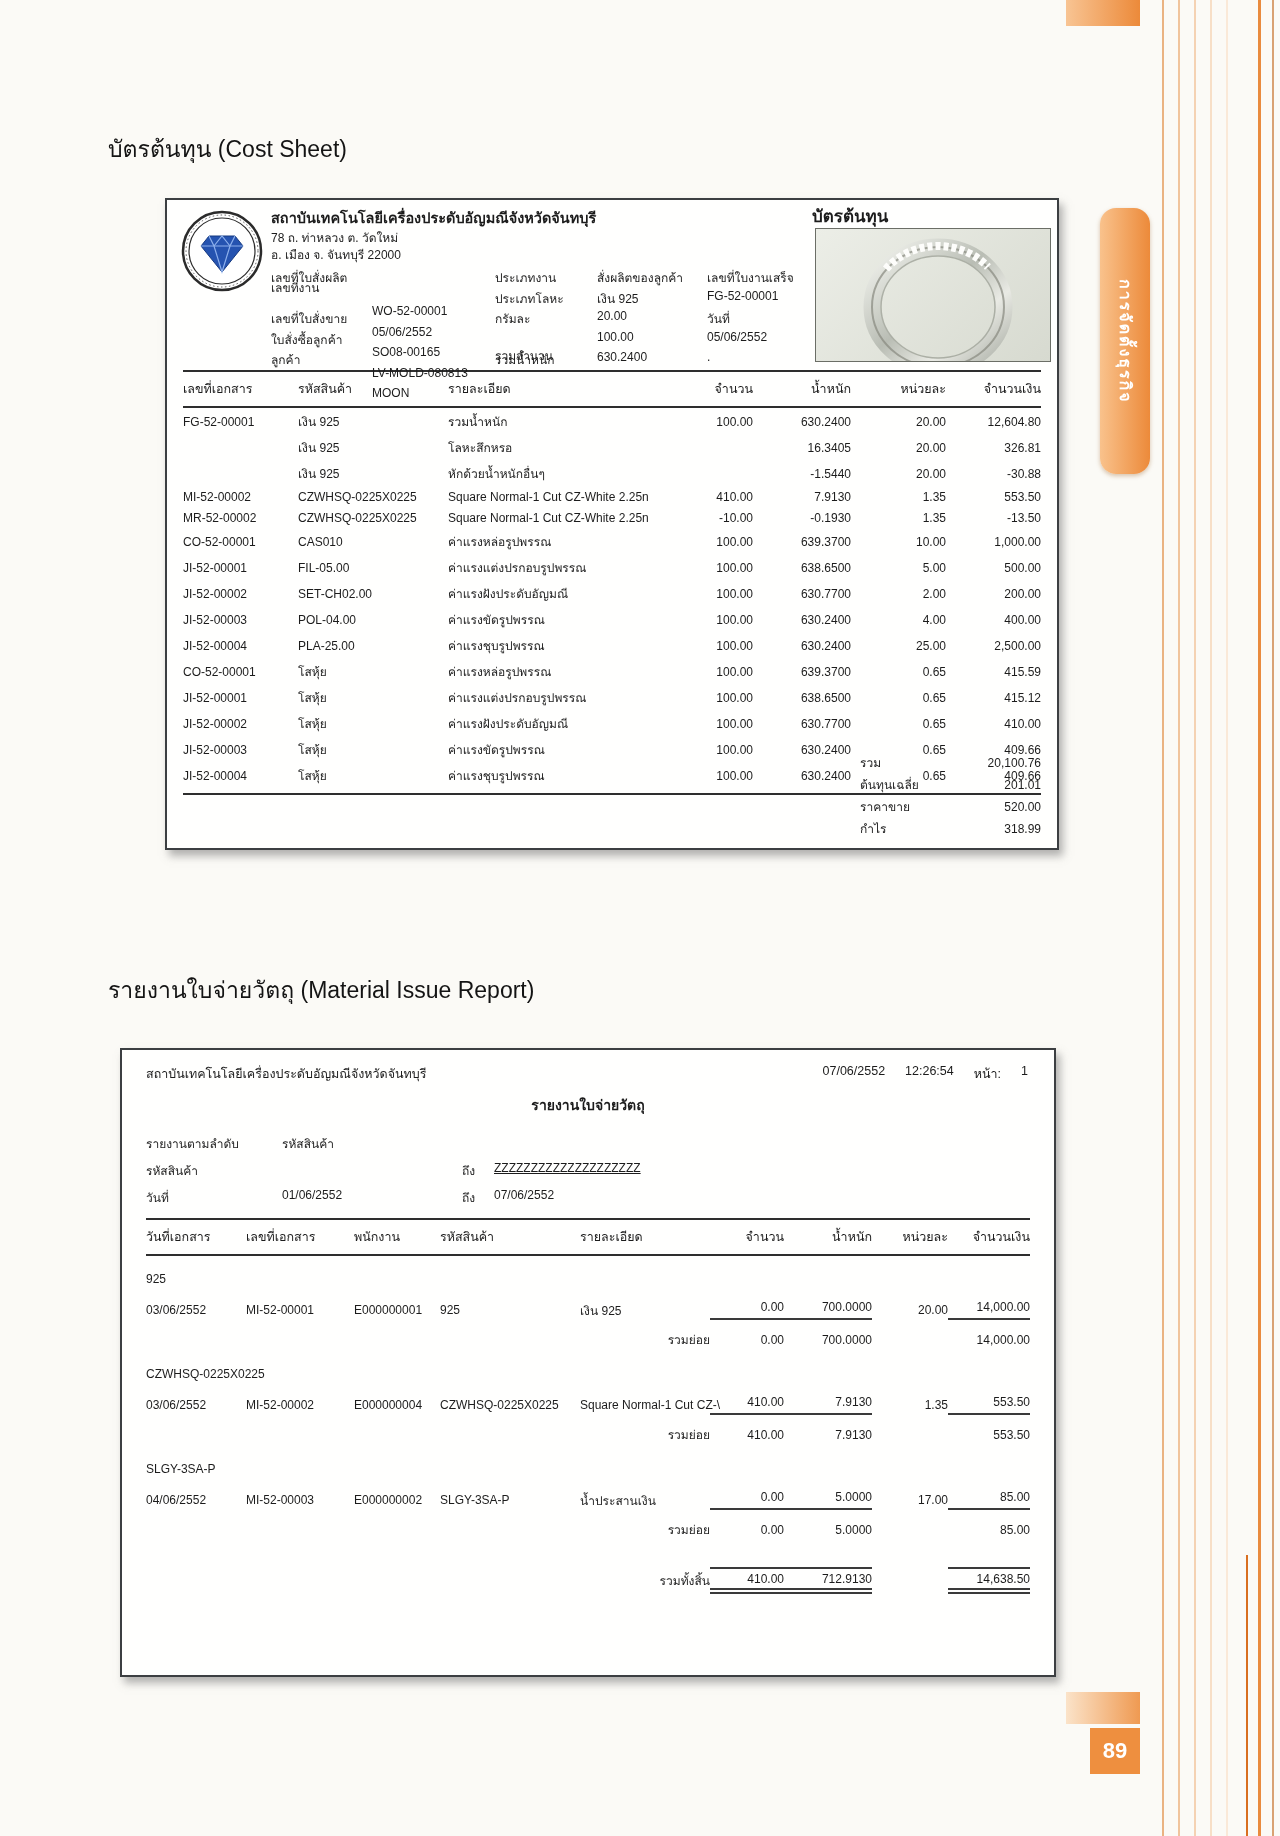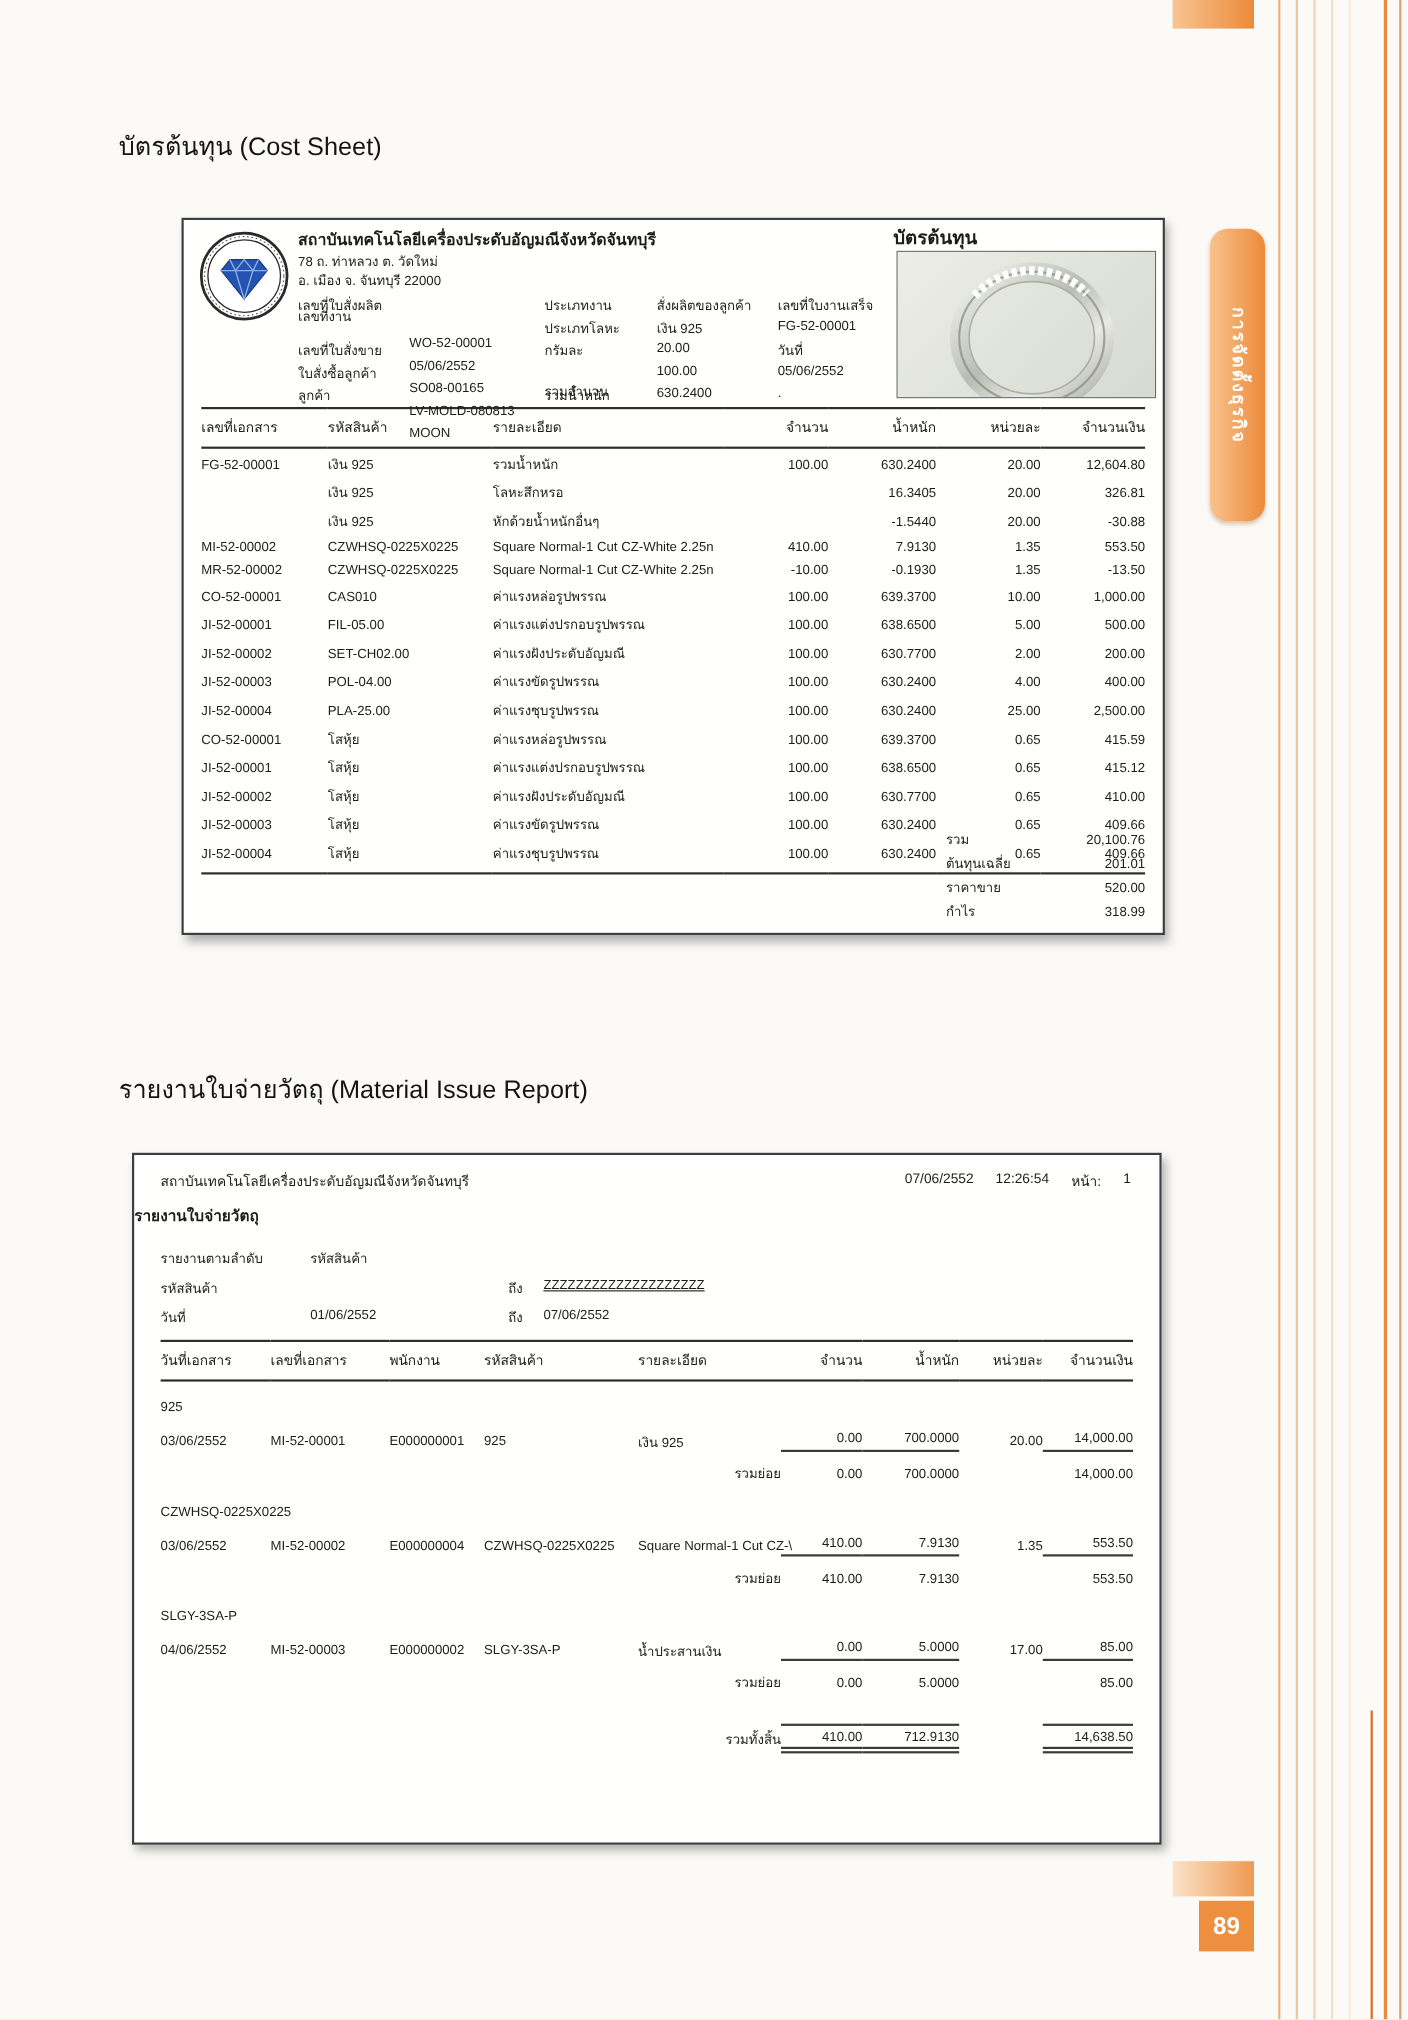--- a/index.html
+++ b/index.html
@@ -22,21 +22,21 @@
        background:linear-gradient(90deg,#f9c28c,#ec8a3a);display:flex;align-items:center;justify-content:center;
        box-shadow:0 2px 4px rgba(150,90,30,.35);}
   .tab span{writing-mode:vertical-rl;text-orientation:mixed;color:#fff;font-size:16px;font-weight:bold;letter-spacing:2px;}
   .numband{position:absolute;left:1066px;top:1692px;width:74px;height:32px;
            background:linear-gradient(90deg,#fbe3c9,#ef9a52);}
   .numbadge{position:absolute;left:1090px;top:1728px;width:50px;height:46px;background:#ee8f3f;
             color:#fff;font-size:22px;font-weight:bold;display:flex;align-items:center;justify-content:center;}
 
   
   .sec-title{position:absolute;left:108px;font-size:23px;color:#141414;}
-  #t1{top:115px;} #t2{top:972px;}
+  #t1{top:131px;} #t2{top:972px;}
 
   
   .rbox{position:absolute;background:#fffffe;border:2px solid #3c3f42;
         box-shadow:4px 6px 8px rgba(105,105,105,.5);}
   #csheet{left:165px;top:198px;width:890px;height:648px;}
   #mreport{left:120px;top:1048px;width:932px;height:625px;}
   .rbox, .rbox *{color:#1c1c1c;}
 
   
   .cs-logo{position:absolute;left:14px;top:10px;width:82px;height:82px;}
@@ -56,21 +56,21 @@
   .cs-table td{font-size:12px;padding:4px 0 3px;white-space:nowrap;overflow:visible;}
   .cs-table tr.last td{border-bottom:2px solid #2e2e2e;padding-bottom:8px;}
   .l{text-align:left;} .r{text-align:right;}
   .cs-sum{position:absolute;left:670px;top:552px;width:204px;}
   .cs-sum .srow{display:flex;justify-content:space-between;font-size:12px;line-height:22px;}
   .cs-sum .slab{padding-left:23px;}
 
   
   .mr-org{position:absolute;left:24px;top:14px;font-size:12.5px;}
   .mr-right{position:absolute;right:26px;top:14px;font-size:12.5px;display:flex;gap:20px;}
-  .mr-title{position:absolute;left:0;right:0;top:44px;font-size:14px;font-weight:bold;}
+  .mr-title{position:absolute;left:0;right:0;top:44px;text-align:center;font-size:14px;font-weight:bold;}
   .mr-filter{position:absolute;font-size:12px;white-space:nowrap;}
   .fx1{left:24px;} .fx2{left:160px;} .fx3{left:340px;} .fx4{left:372px;}
   .fy1{top:84px;} .fy2{top:111px;} .fy3{top:138px;}
   .zz{text-decoration:underline;}
   .mr-table{position:absolute;left:24px;top:168px;width:884px;border-collapse:collapse;table-layout:fixed;}
   .mr-table th{font-size:12.5px;font-weight:normal;border-top:2px solid #2e2e2e;border-bottom:2px solid #2e2e2e;
                padding:7px 0;}
   .mr-table td{font-size:12px;white-space:nowrap;}
   td.glab{padding:16px 0 2px;}
   .mr-data td{padding:12px 0 0;}

